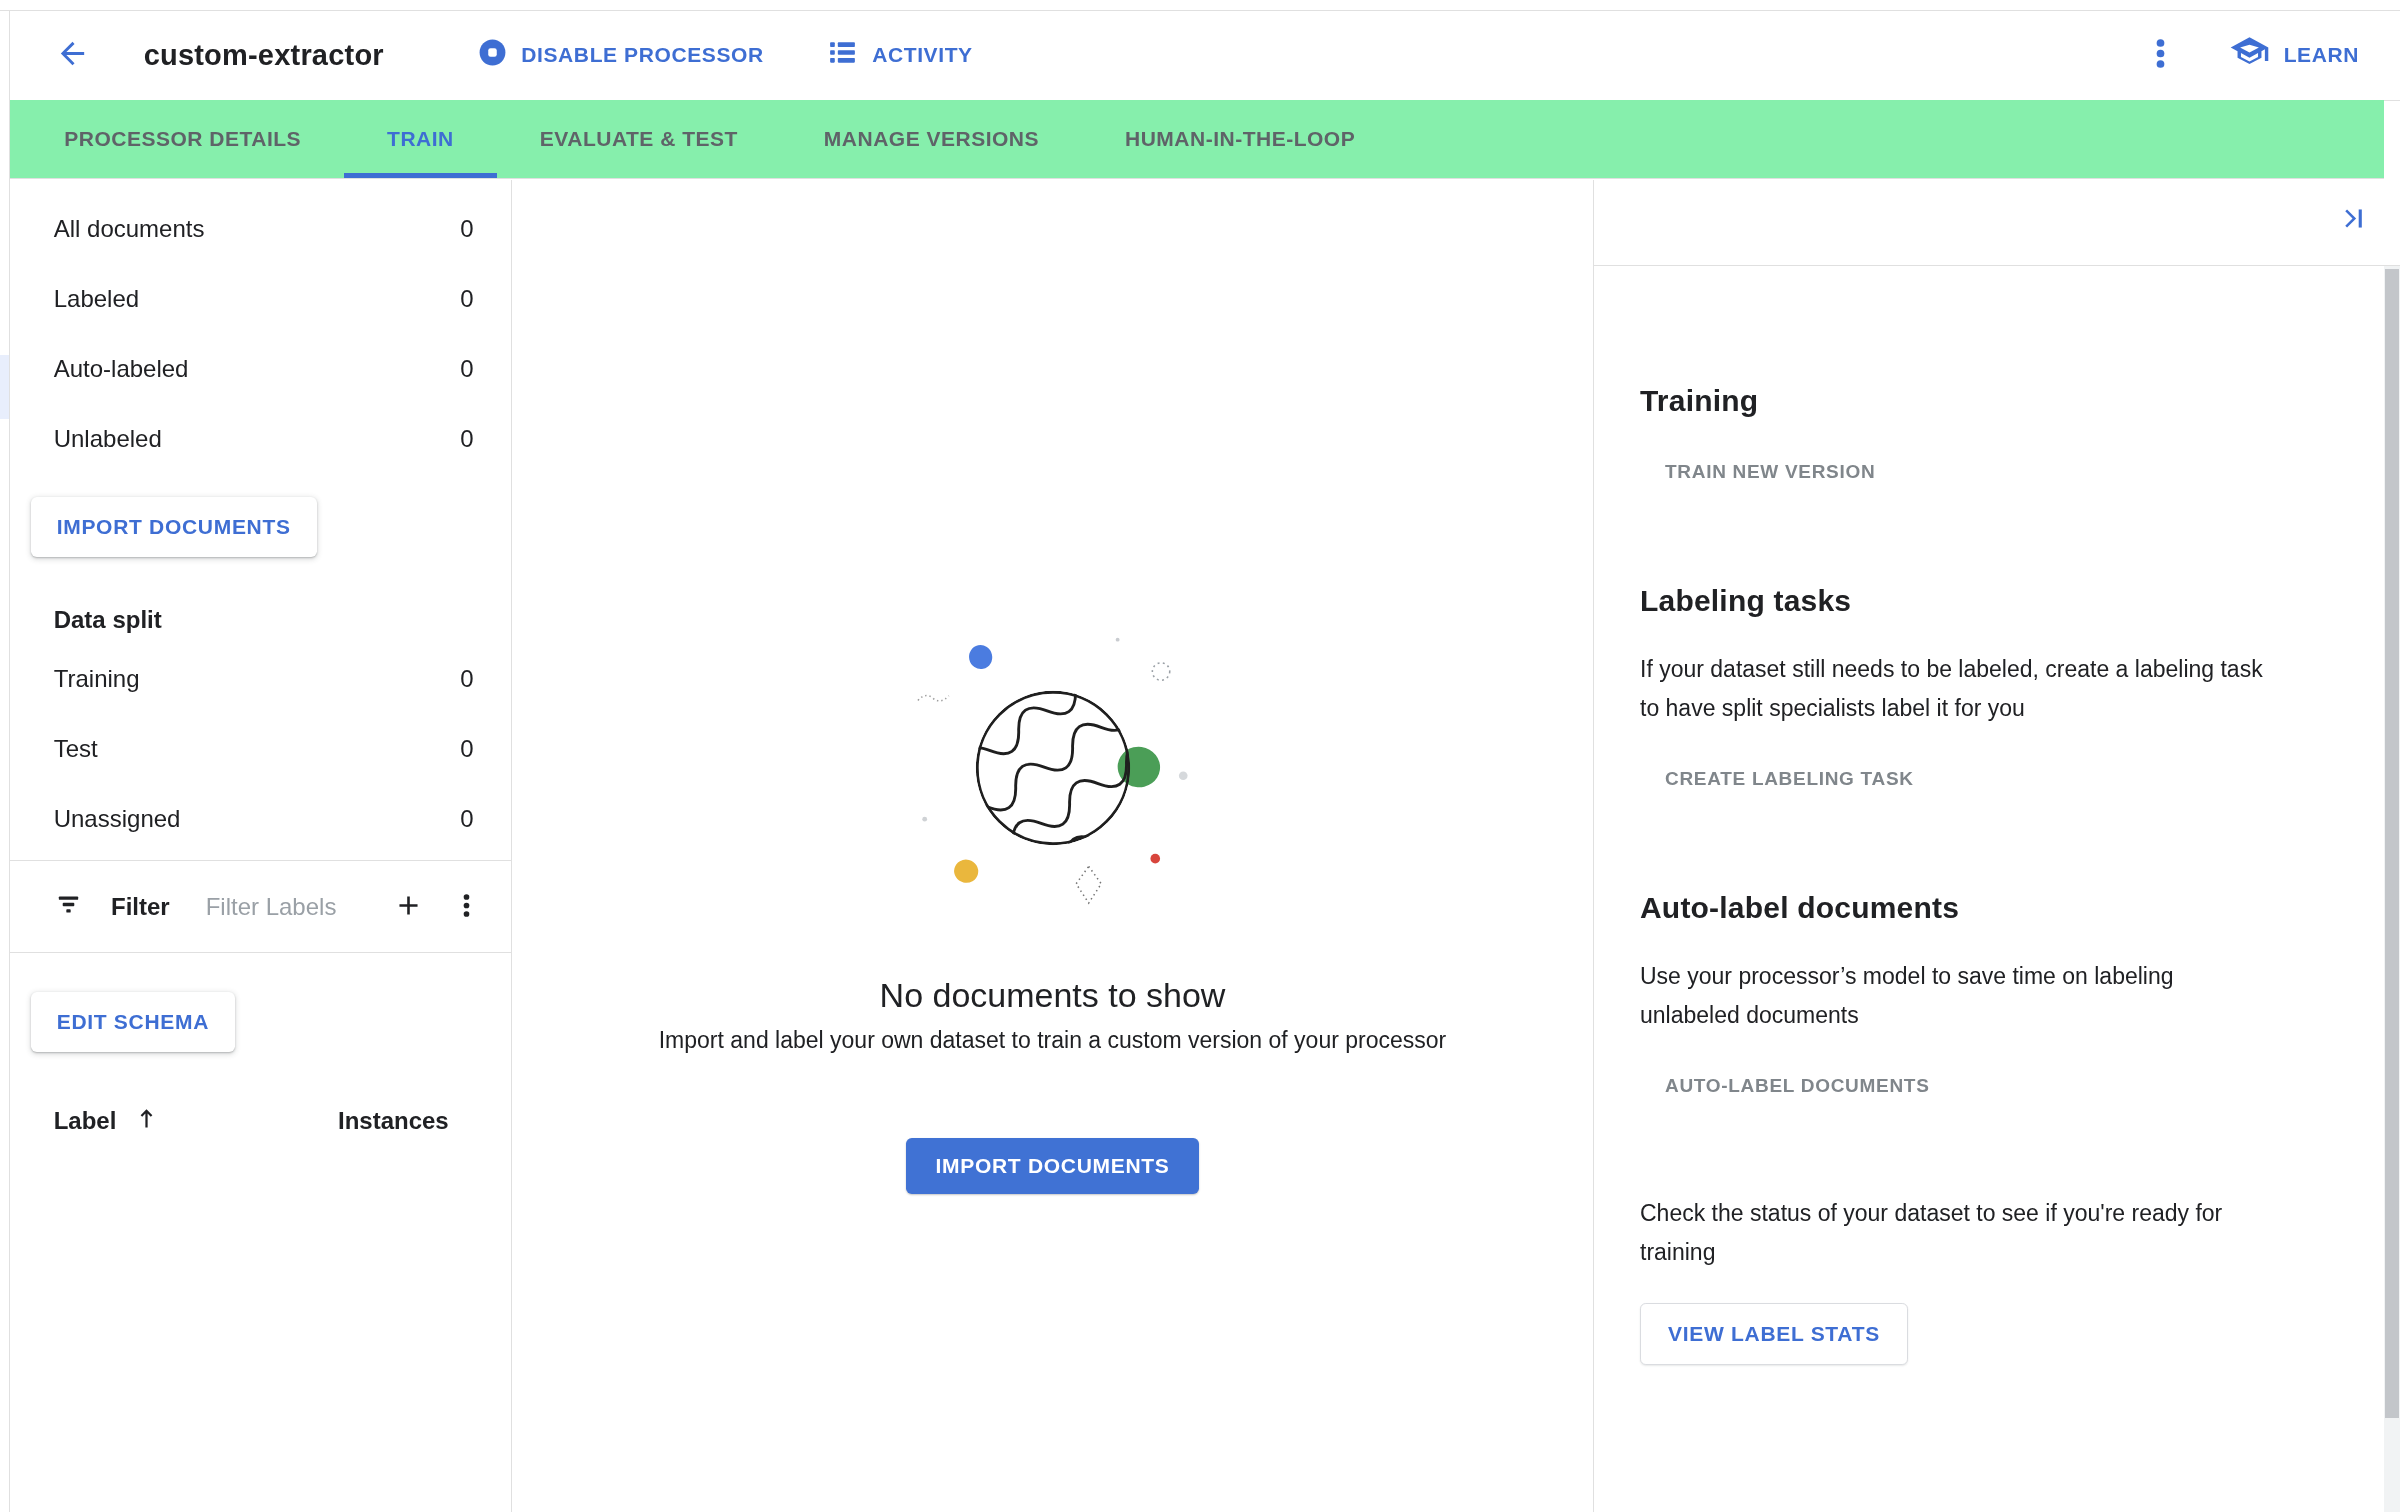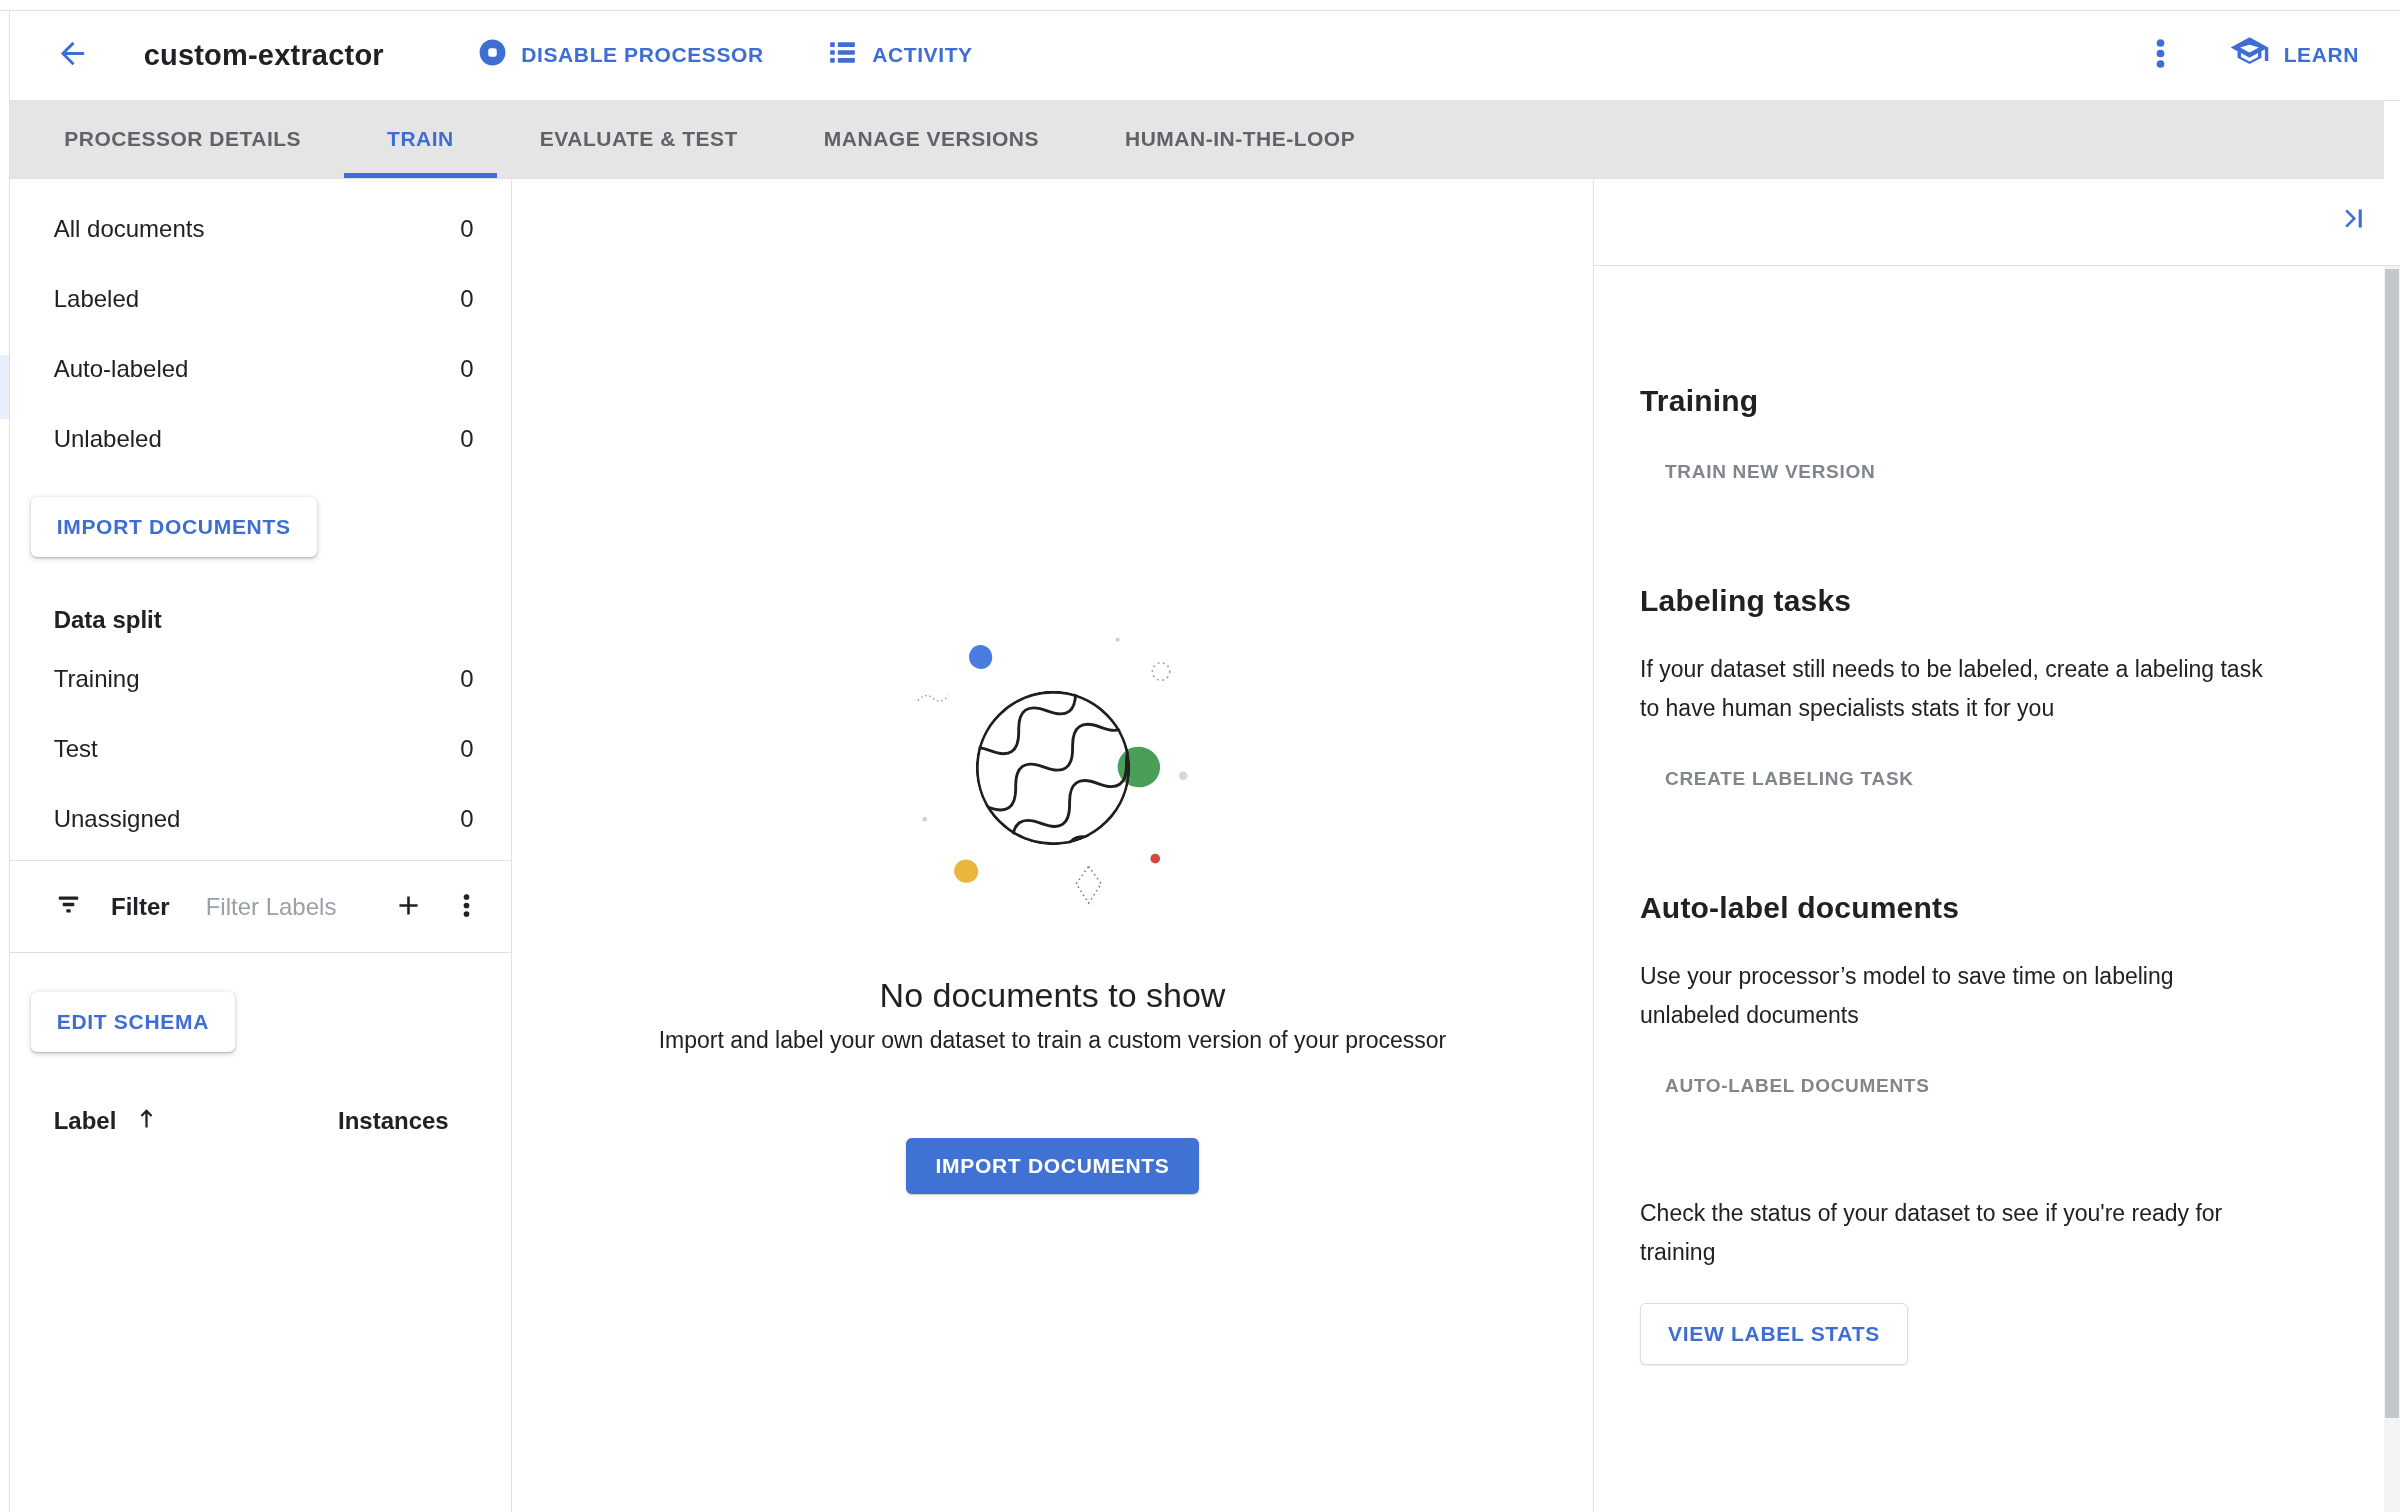--- a/index.html
+++ b/index.html
@@ -19,21 +19,21 @@
   .page-title { font-size:29px; color:#202124; margin-left:54px; letter-spacing:0.2px; }
   .bar-action { display:flex; align-items:center; gap:13.5px; background:none; border:none; cursor:pointer;
     color:#3e6ed3; font-family:inherit; font-size:21px; font-weight:700; letter-spacing:0.6px; }
   .bar-action.disable { margin-left:93px; }
   .bar-action.activity { margin-left:62px; }
   .kebab-top { margin-left:auto; }
   .bar-action.learn { margin-left:50px; margin-right:41px; }
 
   
   .tabbar { position:absolute; left:9.7px; top:100px; right:16px; height:79px; border-bottom:1px solid #e0e0e0;
-    display:flex; align-items:stretch; padding-left:11.6px; background:#e5e5e5; }
+    display:flex; align-items:stretch; padding-left:11.6px; background:#86efac; }
   .tab { position:relative; display:flex; align-items:center; padding:0 43px; font-size:21px; font-weight:700;
     letter-spacing:0.5px; color:#5f6368; cursor:pointer; }
   .tab.active { color:#3e6ed3; }
   .tab.active::after { content:""; position:absolute; left:0; right:0; bottom:0; height:4.8px; background:#3e6ed3; }
 
   
   .sidebar { position:absolute; left:9.7px; top:180px; width:502px; bottom:0; border-right:1px solid #e0e0e0; background:#fff; }
   .side-row { height:70px; display:flex; align-items:center; padding:0 37px 0 44px; font-size:24px; color:#202124; cursor:pointer; }
   .side-row .cnt { margin-left:auto; }
   .side-rows-top { padding-top:13.5px; }
@@ -286,21 +286,21 @@
     </button>
   </div>
   <div class="rp-content">
     <div class="rp-section">
       <h2>Training</h2>
       <button class="text-action">TRAIN NEW VERSION</button>
     </div>
     <div class="rp-section">
       <h2>Labeling tasks</h2>
       <p>If your dataset still needs to be labeled, create a labeling task
-to have human specialists stats it for you</p>
+to have split specialists label it for you</p>
       <button class="text-action">CREATE LABELING TASK</button>
     </div>
     <div class="rp-section">
       <h2>Auto-label documents</h2>
       <p>Use your processor’s model to save time on labeling
 unlabeled documents</p>
       <button class="text-action">AUTO-LABEL DOCUMENTS</button>
     </div>
     <div class="rp-section">
       <p>Check the status of your dataset to see if you're ready for

